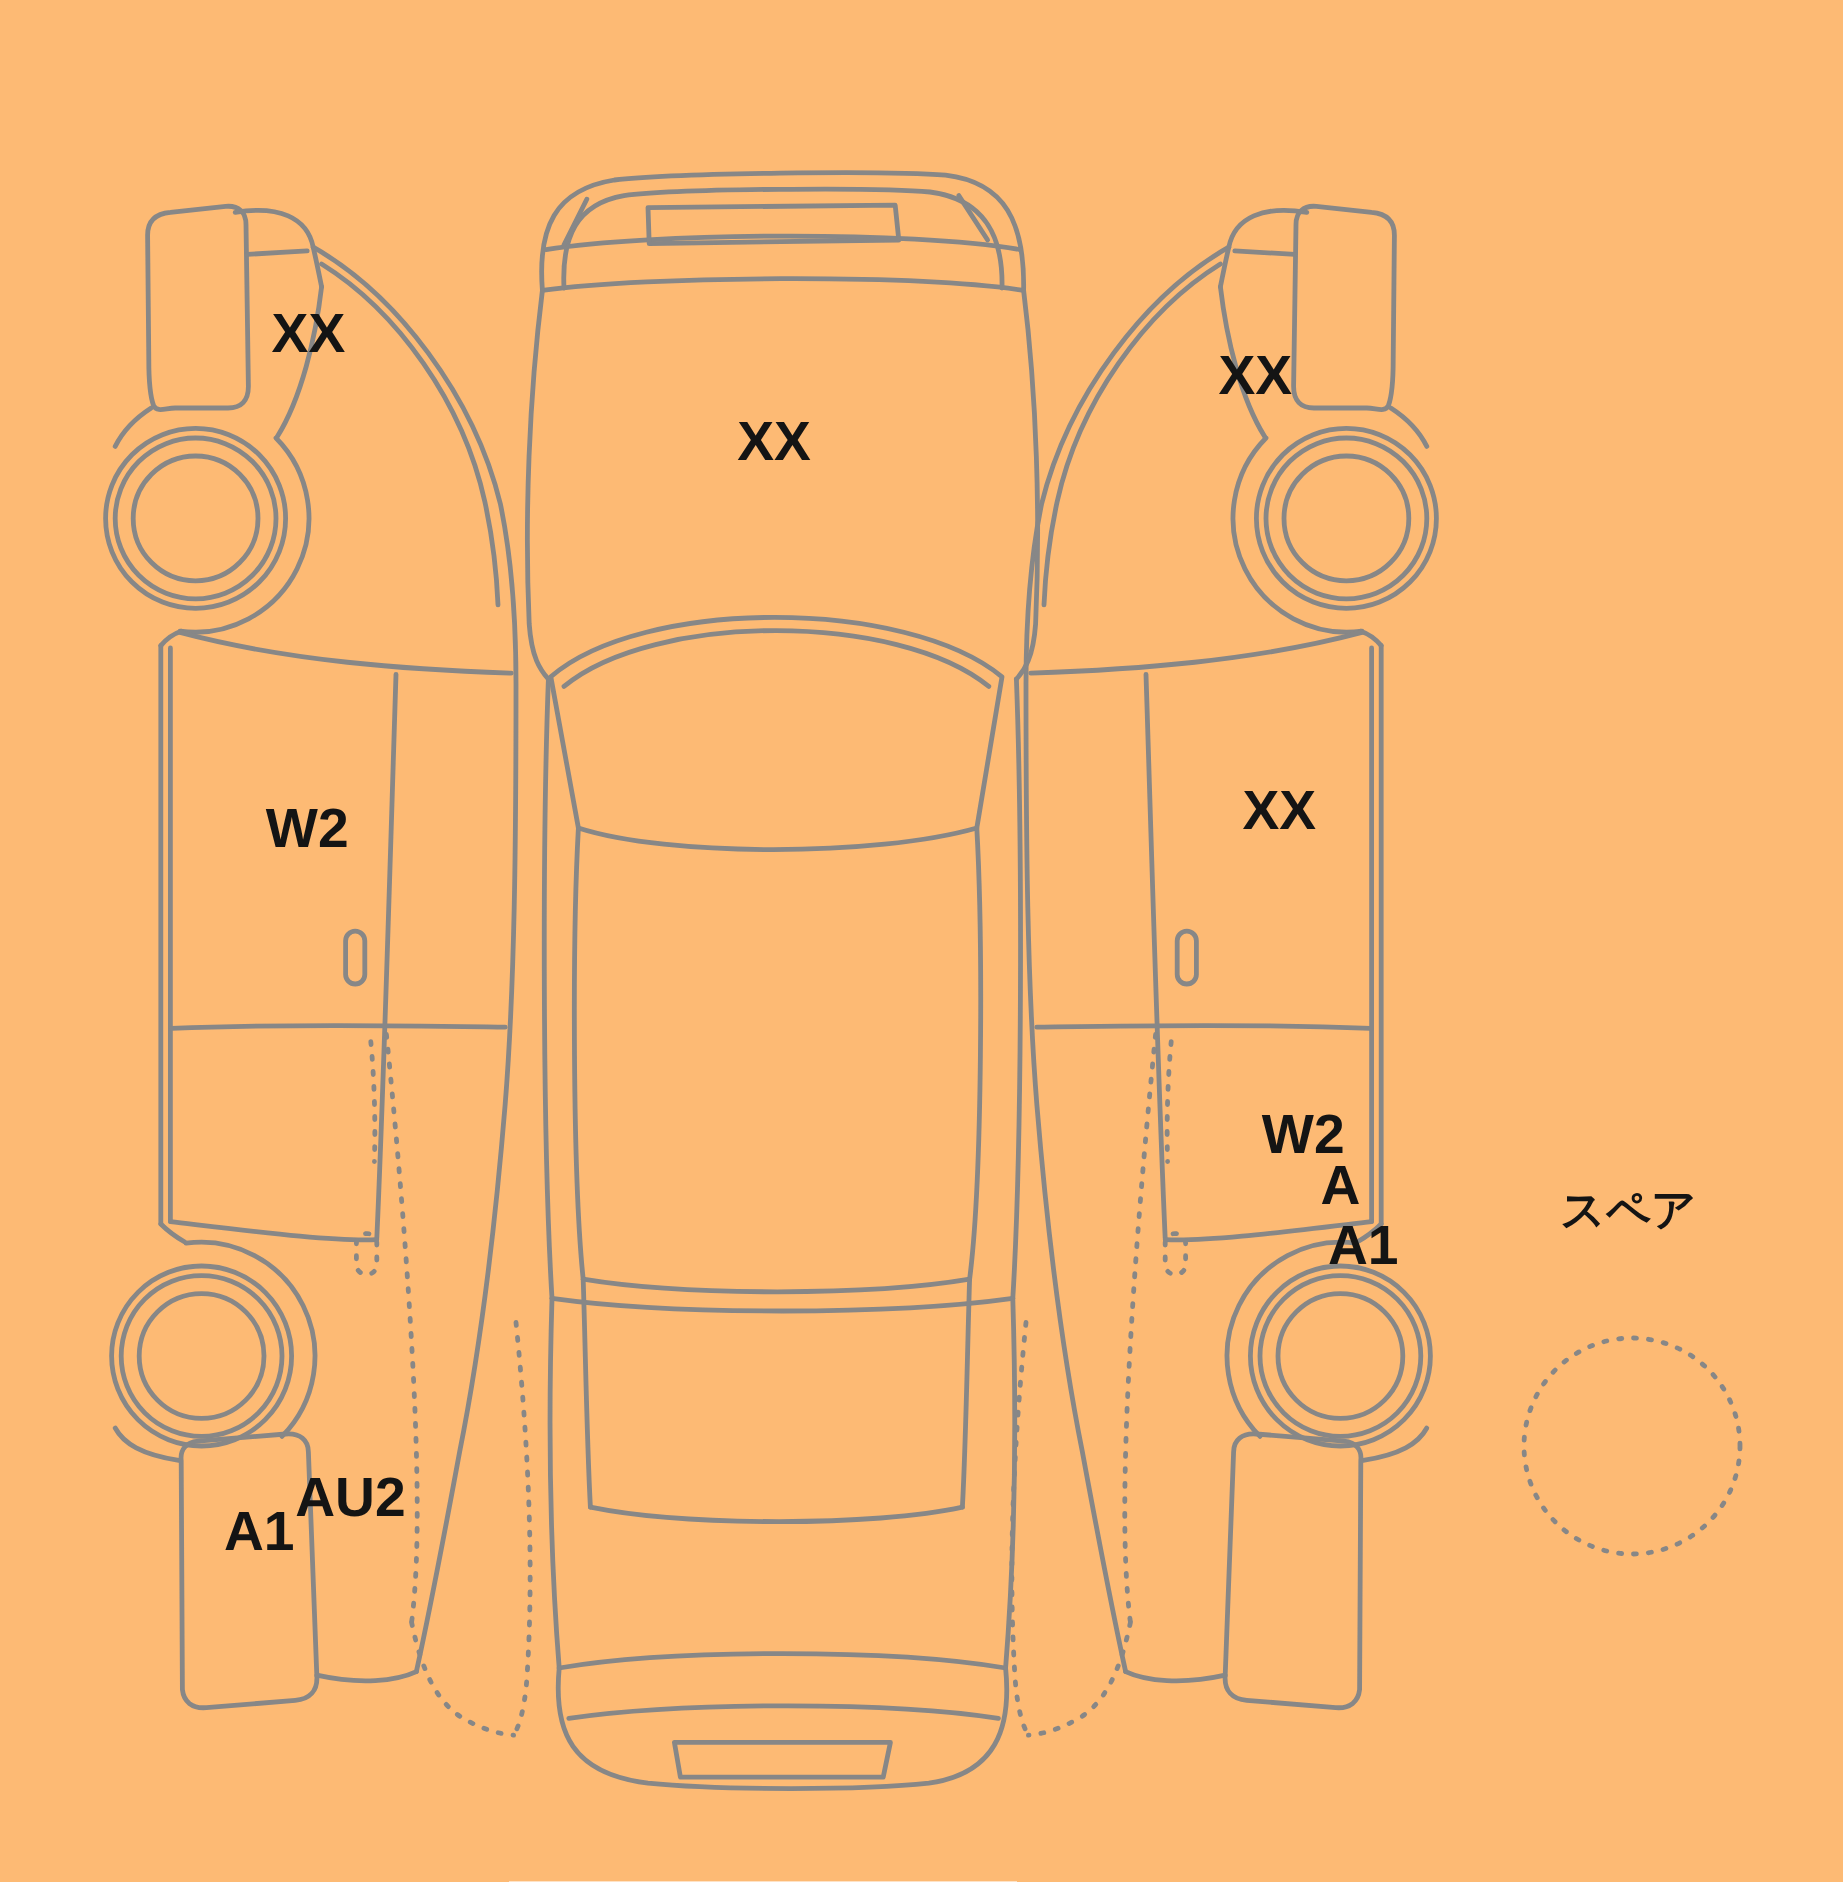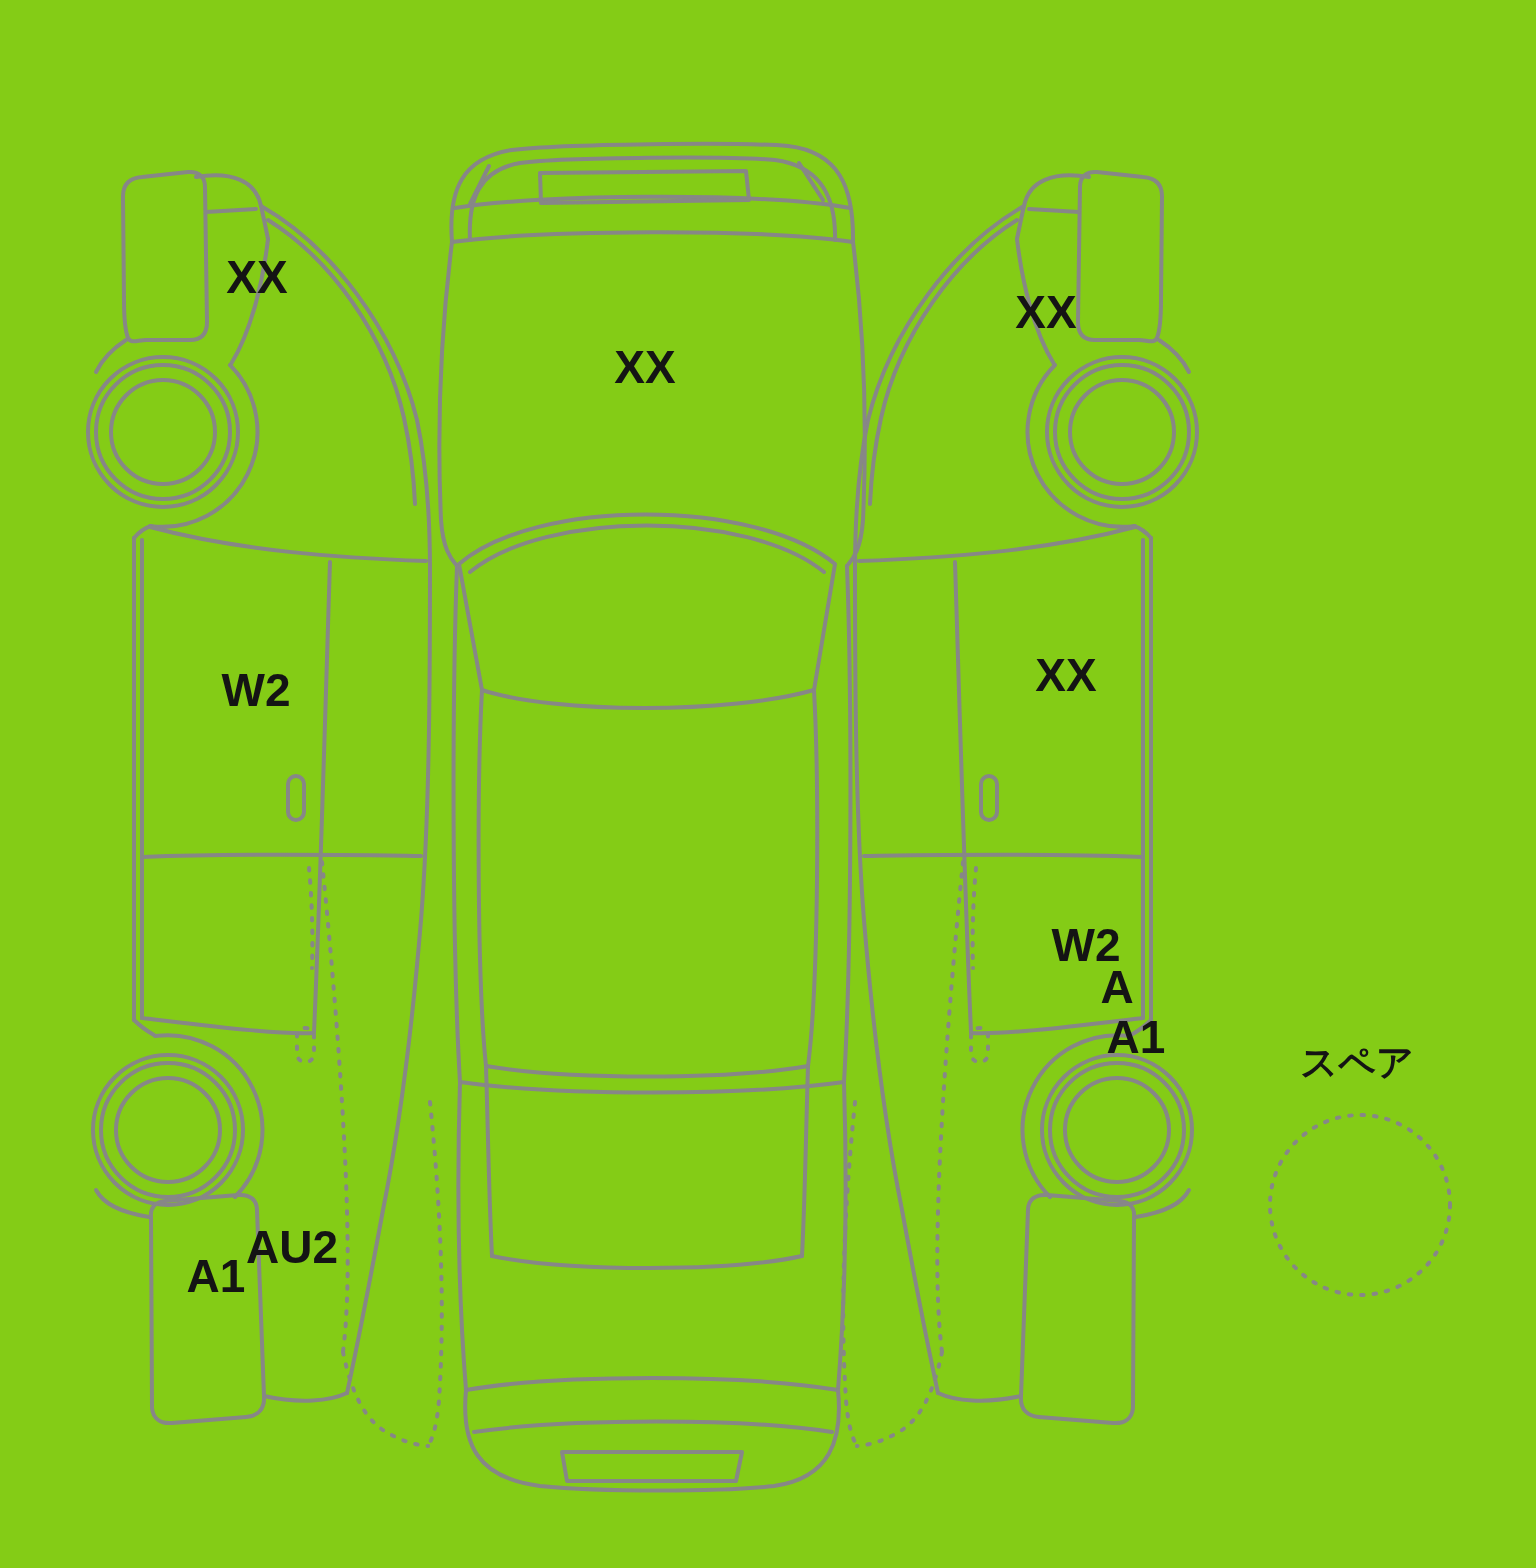--- a/index.html
+++ b/index.html
@@ -1,19 +1,19 @@
 <!DOCTYPE html>
 <html><head>
 <meta charset="utf-8">
 <style>
   html,body{margin:0;padding:0;background:#ffffff;}
   .canvas{
     position:relative;
     width:1536px;height:1568px;
-    background:#84cc16;
+    background:#fdba74;
     font-family:"Liberation Sans", sans-serif;
     overflow:hidden;
   }
   .canvas svg{position:absolute;inset:0;display:block;}
   .dash{stroke-dasharray:2.5 10;}
   .marker{
     position:absolute;
     transform:translate(-50%,-50%);
     color:#141414;
     font-size:46px;
@@ -25,21 +25,21 @@
   .m0{left:257px;top:277px}
   .m1{left:645px;top:367px}
   .m2{left:1046px;top:312px}
   .m3{left:256px;top:690px}
   .m4{left:1066px;top:675px}
   .m5{left:1086px;top:945px}
   .m6{left:1117px;top:987px}
   .m7{left:1136px;top:1037px}
   .m8{left:292px;top:1247px}
   .m9{left:216px;top:1276px}
-  .m10{left:1357px;top:1062px}
+  .m10{left:1357px;top:1008px}
 </style>
 </head>
 <body>
 
 <div class="canvas">
 
   <svg viewBox="0 0 1536 1568" width="1536" height="1568">
     <defs>
       <g id="sideview">
 

